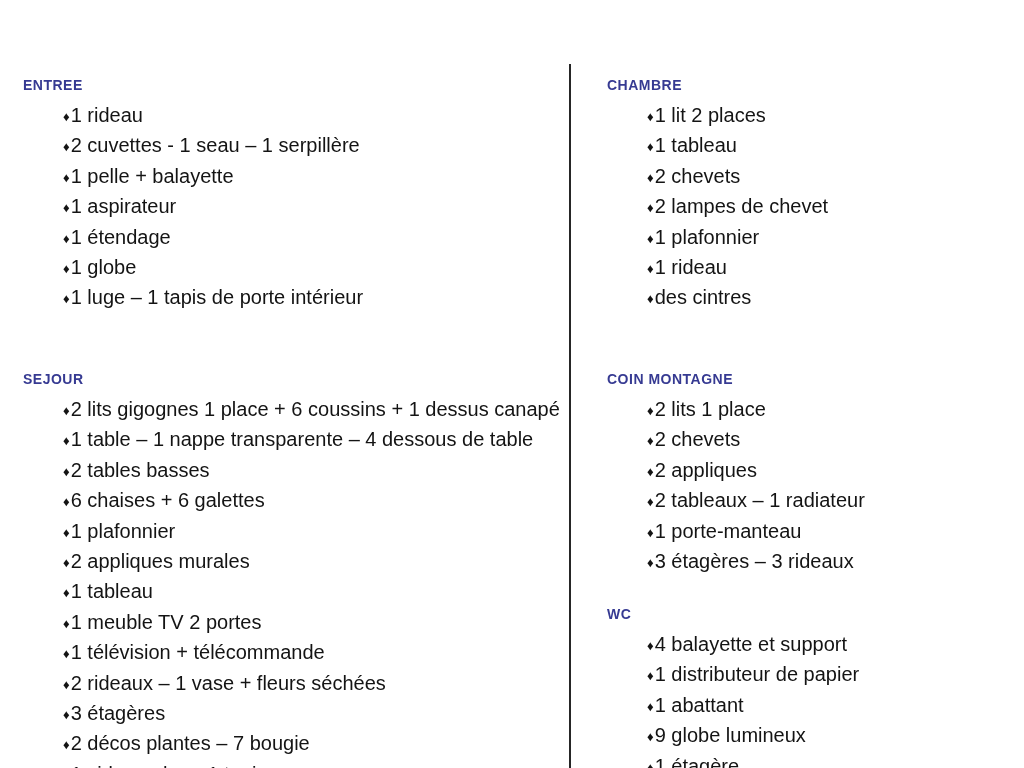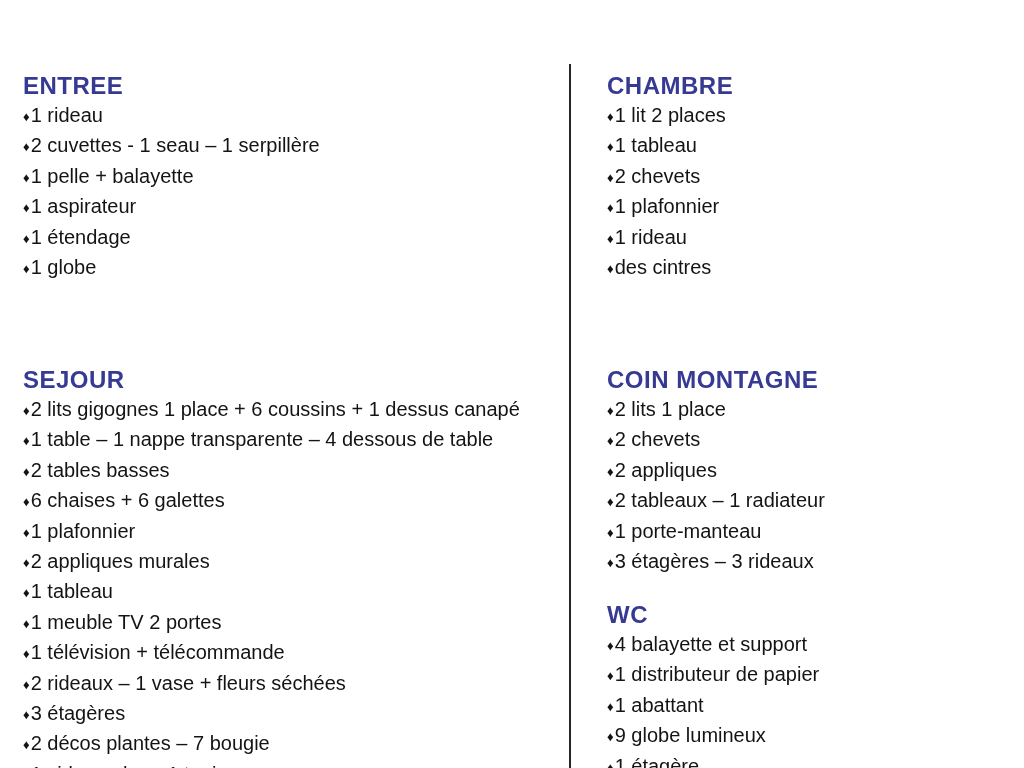--- a/index.html
+++ b/index.html
@@ -11,27 +11,27 @@
   }
   .page { position: absolute; inset: 0; background: #ffffff; overflow: hidden; }
   .divider {
     position: absolute;
     left: 569px; top: 64px;
     width: 2px; height: 704px;
     background: #262626;
   }
   .sec { position: absolute; }
   .sec h2 {
-    font-size: 24px;
+    font-size: 14px;
     font-weight: bold;
     line-height: 31px;
     color: #363a92;
     letter-spacing: 0.5px;
   }
-  .sec ul { list-style: none; }
+  .sec ul { list-style: none; margin-left: 40px; }
   .sec li {
     line-height: 29.4px;
     font-size: 20px;
     color: #141414;
     white-space: pre;
   }
   .blt {
     font-size: 13px;
     color: #141414;
     vertical-align: 1px;
@@ -50,20 +50,21 @@
 
   <section class="sec col-left" style="top:70px">
     <h2>ENTREE</h2>
     <ul>
       <li><span class="blt">♦</span><span class="txt">1 rideau</span></li>
       <li><span class="blt">♦</span><span class="txt">2 cuvettes - 1 seau – 1 serpillère</span></li>
       <li><span class="blt">♦</span><span class="txt">1 pelle + balayette</span></li>
       <li><span class="blt">♦</span><span class="txt">1 aspirateur</span></li>
       <li><span class="blt">♦</span><span class="txt">1 étendage</span></li>
       <li><span class="blt">♦</span><span class="txt">1 globe</span></li>
+      <li><span class="blt">♦</span><span class="txt">1 luge – 1 tapis de porte intérieur</span></li>
     </ul>
   </section>
 
   <section class="sec col-left" style="top:364px">
     <h2>SEJOUR</h2>
     <ul>
       <li><span class="blt">♦</span><span class="txt">2 lits gigognes 1 place + 6 coussins + 1 dessus canapé</span></li>
       <li><span class="blt">♦</span><span class="txt">1 table – 1 nappe transparente – 4 dessous de table</span></li>
       <li><span class="blt">♦</span><span class="txt">2 tables basses</span></li>
       <li><span class="blt">♦</span><span class="txt">6 chaises + 6 galettes</span></li>
@@ -78,20 +79,21 @@
       <li><span class="blt">♦</span><span class="txt">1 vide-poche – 1 tapis</span></li>
     </ul>
   </section>
 
   <section class="sec col-right" style="top:70px">
     <h2>CHAMBRE</h2>
     <ul>
       <li><span class="blt">♦</span><span class="txt">1 lit 2 places</span></li>
       <li><span class="blt">♦</span><span class="txt">1 tableau</span></li>
       <li><span class="blt">♦</span><span class="txt">2 chevets</span></li>
+      <li><span class="blt">♦</span><span class="txt">2 lampes de chevet</span></li>
       <li><span class="blt">♦</span><span class="txt">1 plafonnier</span></li>
       <li><span class="blt">♦</span><span class="txt">1 rideau</span></li>
       <li><span class="blt">♦</span><span class="txt">des cintres</span></li>
     </ul>
   </section>
 
   <section class="sec col-right" style="top:364px">
     <h2>COIN MONTAGNE</h2>
     <ul>
       <li><span class="blt">♦</span><span class="txt">2 lits 1 place</span></li>

